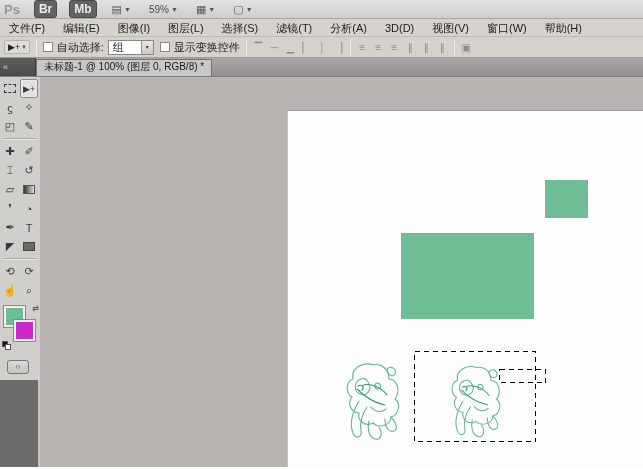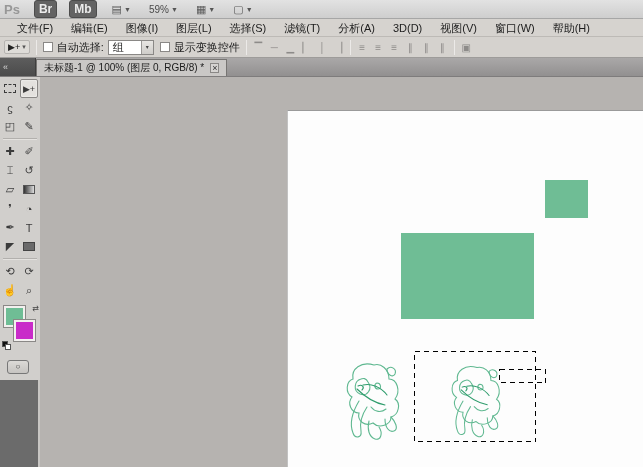--- a/index.html
+++ b/index.html
@@ -15,21 +15,21 @@
   .chip { background:#636363; color:#ececec; font-size:12px; font-weight:bold;
           border-radius:3px; padding:1px 4px; border:1px solid #4c4c4c; margin-right:6px; }
   .bar-btn { display:flex; align-items:center; gap:2px; color:#4a4a4a; font-size:10px;
              padding:1px 3px; border-radius:2px; margin-right:6px; }
   .dd { font-size:7px; color:#555; }
   .bar-icon { font-size:11px; color:#5a5a5a; }
 
   
   #menu-bar { position:absolute; left:0; top:19px; width:643px; height:18px;
               background:#d6d3cf; border-bottom:1px solid #bdbab6;
-              display:flex; align-items:center; padding:0 8px; }
+              display:flex; align-items:center; padding:0 0; }
   .menu-item { font-size:11px; color:#1c1c1c; padding:0 9px; line-height:18px; }
 
   
   #options-bar { position:absolute; left:0; top:37px; width:643px; height:21px;
                  background:#d5d2ce; border-bottom:1px solid #9e9c9a;
                  display:flex; align-items:center; padding:0 4px; font-size:11px; color:#222; }
   .sep { width:1px; height:15px; background:#a09e9c; border-right:1px solid #eceae8; margin:0 6px; }
   #tool-preset { display:flex; align-items:center; gap:2px; padding:1px 3px;
                  border:1px solid #b5b3b0; border-radius:2px; background:#dedcd8; }
   .checkbox { width:10px; height:10px; background:#fff; border:1px solid #8a8886;
@@ -43,21 +43,21 @@
   .mini-icon { font-size:10px; color:#8d8b89; width:11px; text-align:center; }
 
   
   #tab-row { position:absolute; left:0; top:58px; width:643px; height:19px;
              background:linear-gradient(#aaa8a8,#929090); border-bottom:1px solid #7e7c7c;
              display:flex; align-items:stretch; }
   #tools-header { width:36px; background:linear-gradient(#5d5d5d,#4b4b4b); color:#d6d6d6;
                   font-size:9px; line-height:18px; padding-left:3px; border-right:1px solid #3e3e3e; }
   #doc-tab { display:flex; align-items:center; gap:6px; background:#cac8c6;
              border:1px solid #767472; border-bottom:none; margin-top:1px;
-             padding:0 7px; font-size:10px; color:#1b1b1b; }
+             padding:0 7px; font-size:10px; color:#1b1b1b;flex-direction:column; }
   #tab-close { font-size:9px; color:#333; border:1px solid #8a8886; line-height:8px;
                padding:0 1px; background:#d6d4d2; }
 
   
   #tools-panel { position:absolute; left:0; top:77px; width:40px; height:390px;
                  background:#d1cfcc; display:flex; flex-direction:column; }
   #tools-grid { display:grid; grid-template-columns:19px 19px; padding:2px 0 0 1px; }
   .tool { width:18px; height:19px; display:flex; align-items:center; justify-content:center;
           font-size:11px; color:#3b3b3b; }
   .tool.selected { background:#e3e1de; border:1px solid #8a8886; border-radius:2px;

